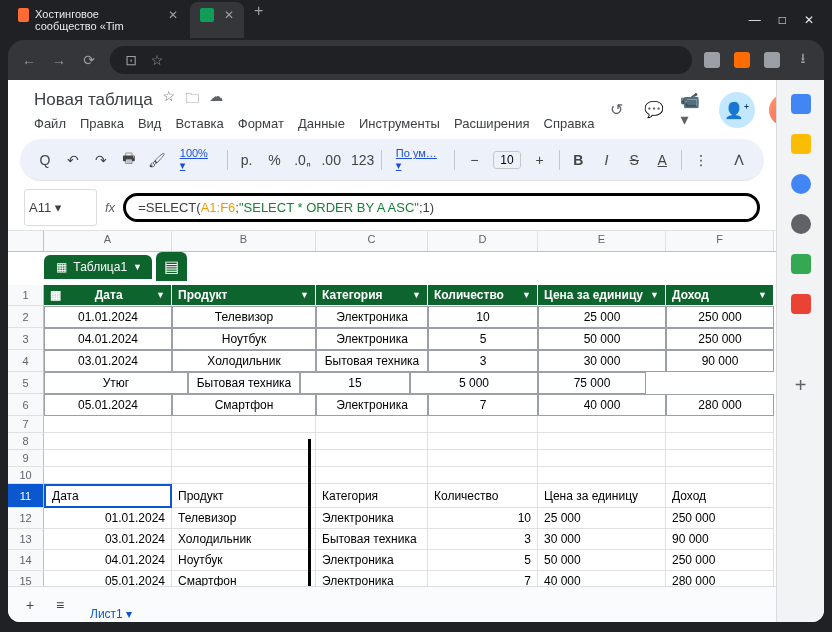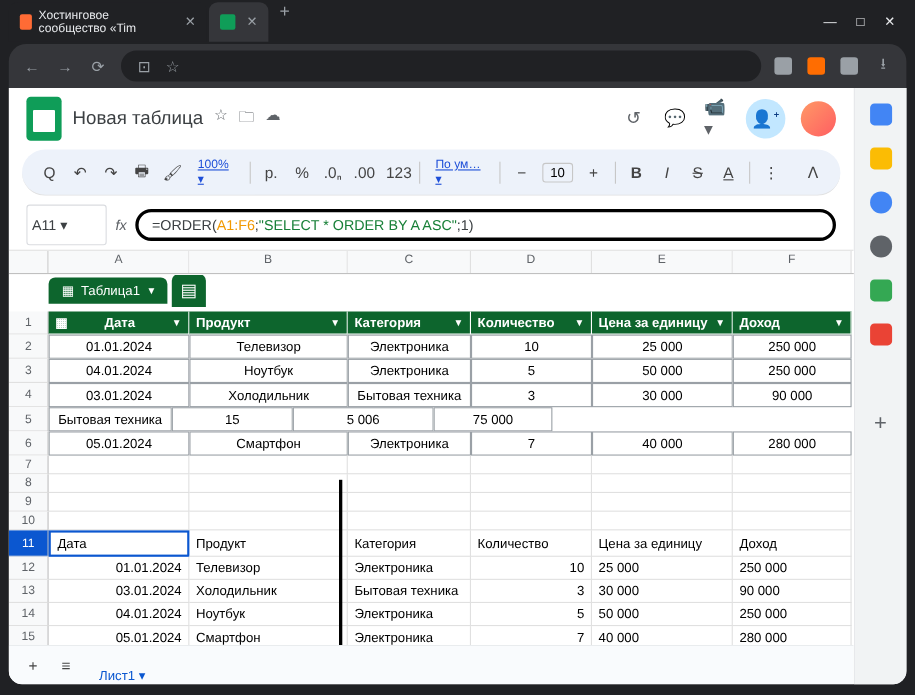--- a/index.html
+++ b/index.html
@@ -1,19 +1,19 @@
 <!DOCTYPE html>
 <html><head>
 <meta charset="utf-8">
 <style>
 * { margin:0; padding:0; box-sizing:border-box; font-family:Arial,sans-serif; }
 body { background:#202124; width:832px; height:632px; overflow:hidden; position:relative; }
 .titlebar { height:40px; background:#202124; display:flex; align-items:center; padding:0 8px; }
 .tabs { display:flex; flex:1; gap:0; }
-.tab { display:flex; align-items:center; gap:6px; padding:6px 10px; background:#35363a; border-radius:8px 8px 0 0; margin-right:2px; font-size:11px; color:#e8eaed; max-width:180px; }
+.tab { display:flex; align-items:flex-start; gap:6px; padding:6px 10px; background:#35363a; border-radius:8px 8px 0 0; margin-right:2px; font-size:11px; color:#e8eaed; max-width:180px; }
 .tab.inactive { background:#202124; }
 .favicon { width:14px; height:14px; border-radius:2px; }
 .fav-t { background:#ff6b35; }
 .fav-g { background:#0f9d58; }
 .tab-close { font-size:12px; color:#9aa0a6; margin-left:4px; }
 .newtab { color:#9aa0a6; font-size:16px; padding:0 8px; }
 .win-controls { display:flex; gap:18px; color:#e8eaed; font-size:12px; padding:0 10px; }
 .addrbar { height:40px; background:#35363a; display:flex; align-items:center; padding:0 12px; gap:12px; border-radius:16px 16px 0 0; margin:0 8px; }
 .nav-ico { color:#9aa0a6; width:18px; text-align:center; font-size:14px; }
 .url-box { flex:1; background:#202124; border-radius:16px; padding:6px 12px; display:flex; align-items:center; gap:8px; }
@@ -116,20 +116,31 @@
       <div class="sheets-logo"></div>
       <div class="doc-title-area">
         <div class="doc-title-row">
           <span class="doc-title">Новая таблица</span>
           <div class="doc-icons">
             <span>☆</span>
             <span>🗀</span>
             <span>☁</span>
           </div>
         </div>
+        <div class="menu-bar">
+          <span>Файл</span>
+          <span>Правка</span>
+          <span>Вид</span>
+          <span>Вставка</span>
+          <span>Формат</span>
+          <span>Данные</span>
+          <span>Инструменты</span>
+          <span>Расширения</span>
+          <span>Справка</span>
+        </div>
       </div>
       <div class="hdr-right">
         <div class="hdr-ico">↺</div>
         <div class="hdr-ico">💬</div>
         <div class="hdr-ico">📹▾</div>
         <div class="share-btn">
             <span style="color:#0b3b82">👤⁺</span>
           </div>
         <div class="avatar"></div>
       </div>
@@ -162,21 +173,21 @@
       <span class="tb-sep"></span>
       <span class="tb-ico">⋮</span>
       <span style="flex:1"></span>
       <span class="tb-ico">ᐱ</span>
     </div>
 
     <div class="formula-bar">
       <span class="cell-ref-box"><span>A11</span> ▾</span>
       <span class="fx-label">fx</span>
       <div class="formula-content">
-        <span class="fn-name">=ORDER(</span>
+        <span class="fn-name">=SELECT(</span>
           <span class="fn-range">A1:F6</span>
           <span class="fn-name">; </span>
           <span class="fn-str">"SELECT * ORDER BY A ASC"</span>
           <span class="fn-name">; </span>
           <span class="fn-name">1</span>
           <span class="fn-name">)</span>
       </div>
     </div>
 
     <div class="grid-area">
@@ -242,23 +253,24 @@
             <div class="row-h">4</div>
             <div class="cell cw-a tcell center">03.01.2024</div>
             <div class="cell cw-b tcell center">Холодильник</div>
             <div class="cell cw-c tcell center">Бытовая техника</div>
             <div class="cell cw-d tcell center">3</div>
             <div class="cell cw-e tcell center">30 000</div>
             <div class="cell cw-f tcell center">90 000</div>
           </div>
           <div class="grid-row">
             <div class="row-h">5</div>
+            <div class="cell cw-b tcell center">Утюг</div>
             <div class="cell cw-c tcell center">Бытовая техника</div>
             <div class="cell cw-d tcell center">15</div>
-            <div class="cell cw-e tcell center">5 006</div>
+            <div class="cell cw-e tcell center">5 000</div>
             <div class="cell cw-f tcell center">75 000</div>
           </div>
           <div class="grid-row">
             <div class="row-h">6</div>
             <div class="cell cw-a tcell center">05.01.2024</div>
             <div class="cell cw-b tcell center">Смартфон</div>
             <div class="cell cw-c tcell center">Электроника</div>
             <div class="cell cw-d tcell center">7</div>
             <div class="cell cw-e tcell center">40 000</div>
             <div class="cell cw-f tcell center">280 000</div>

